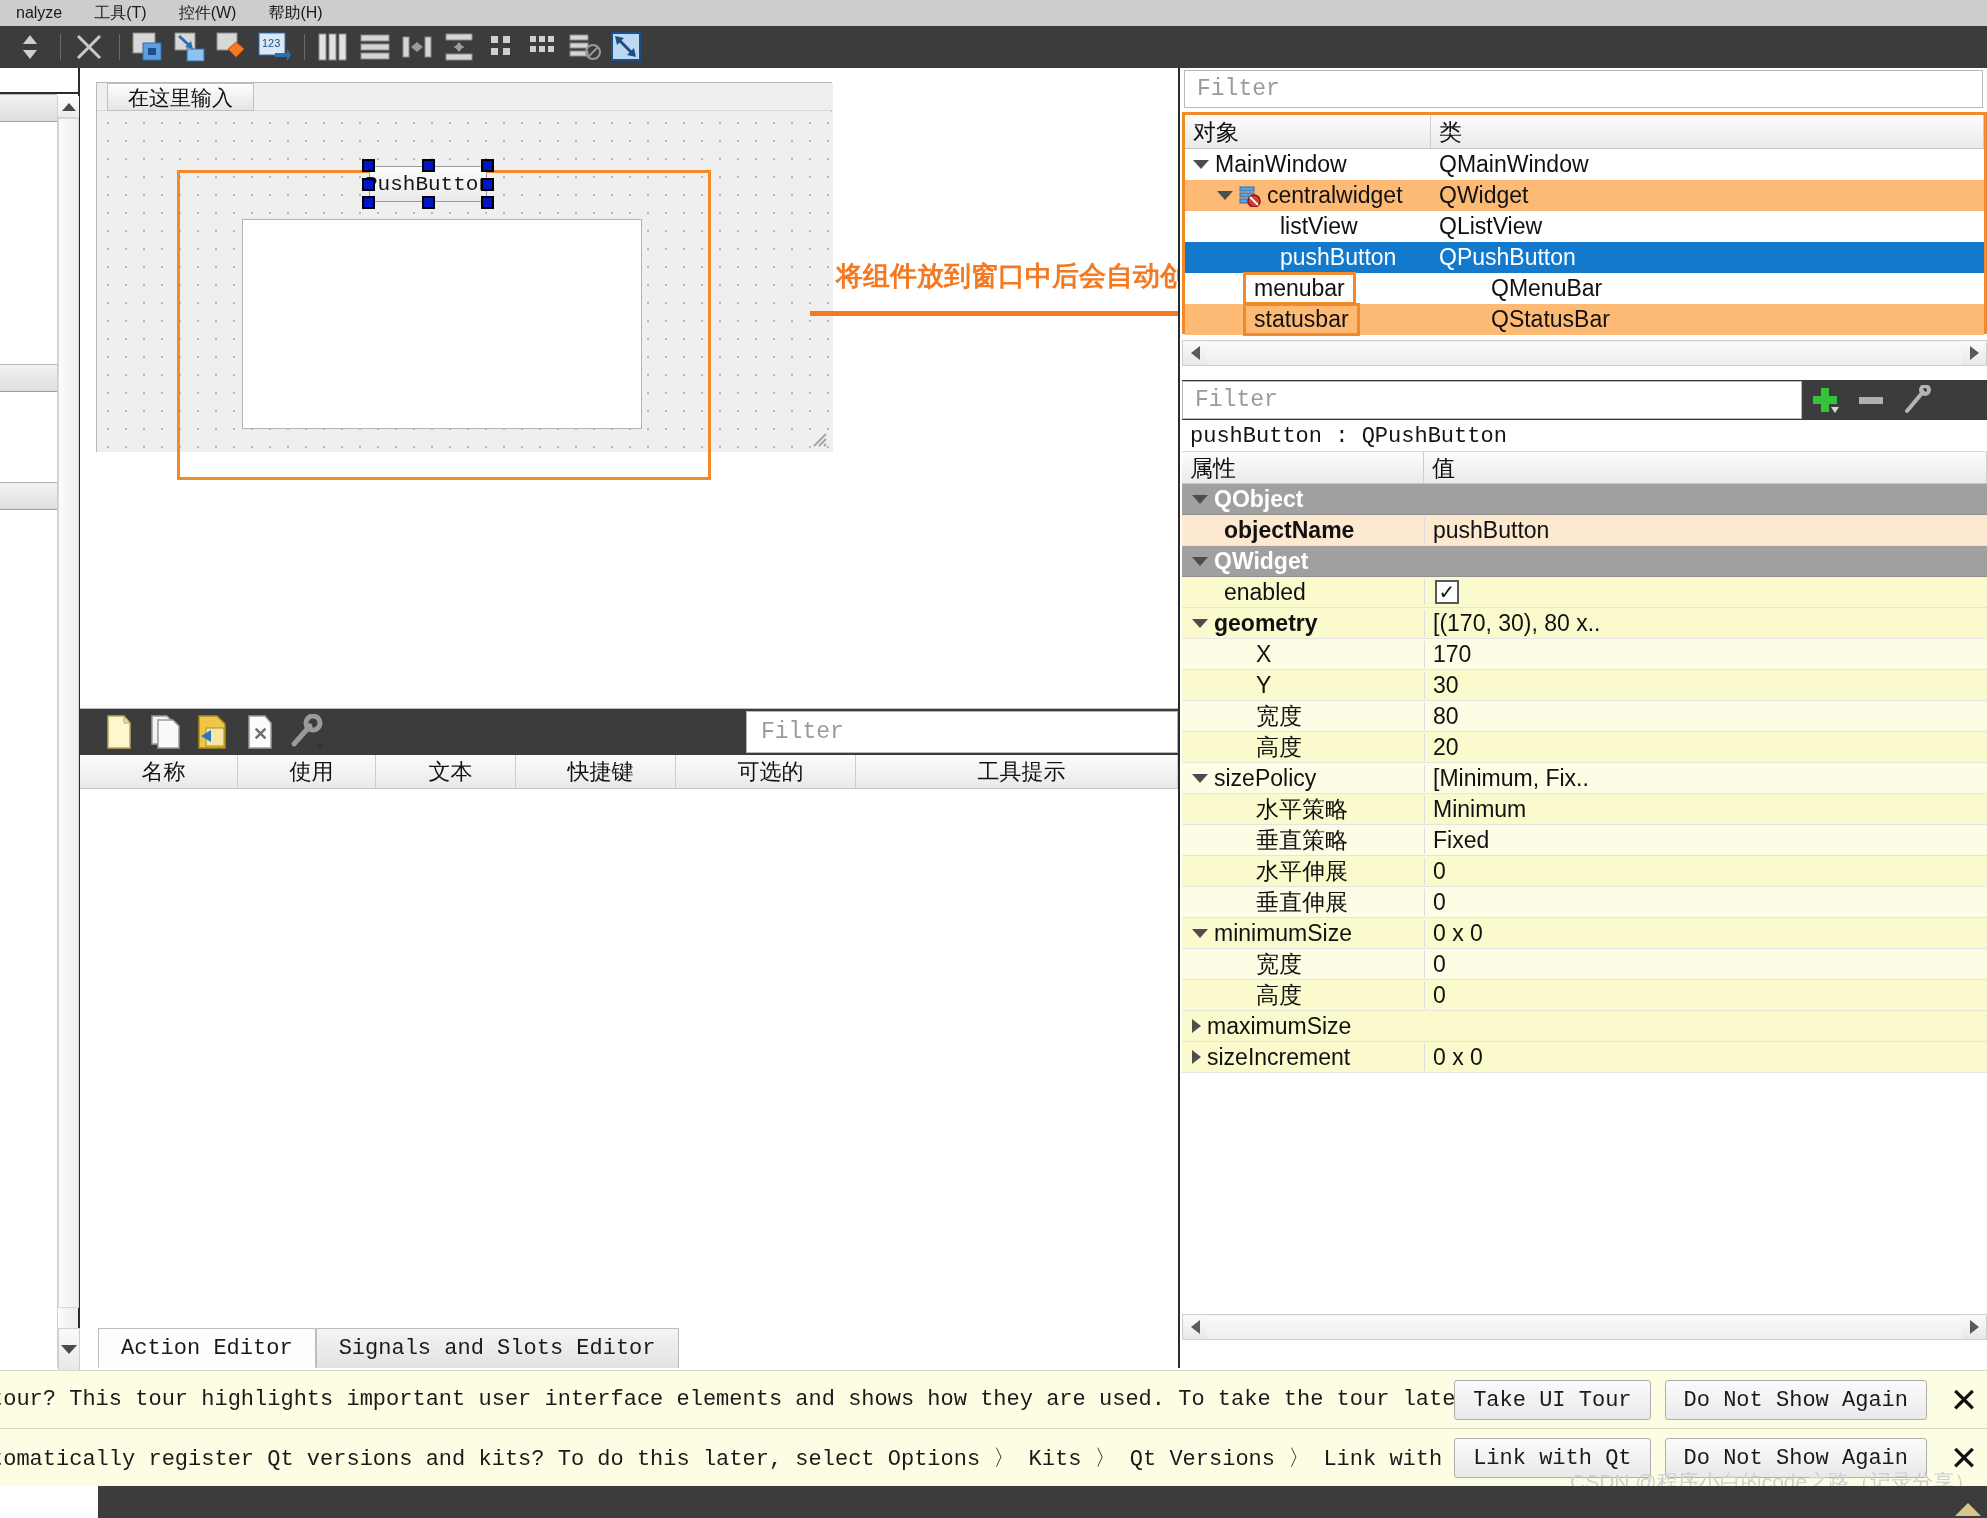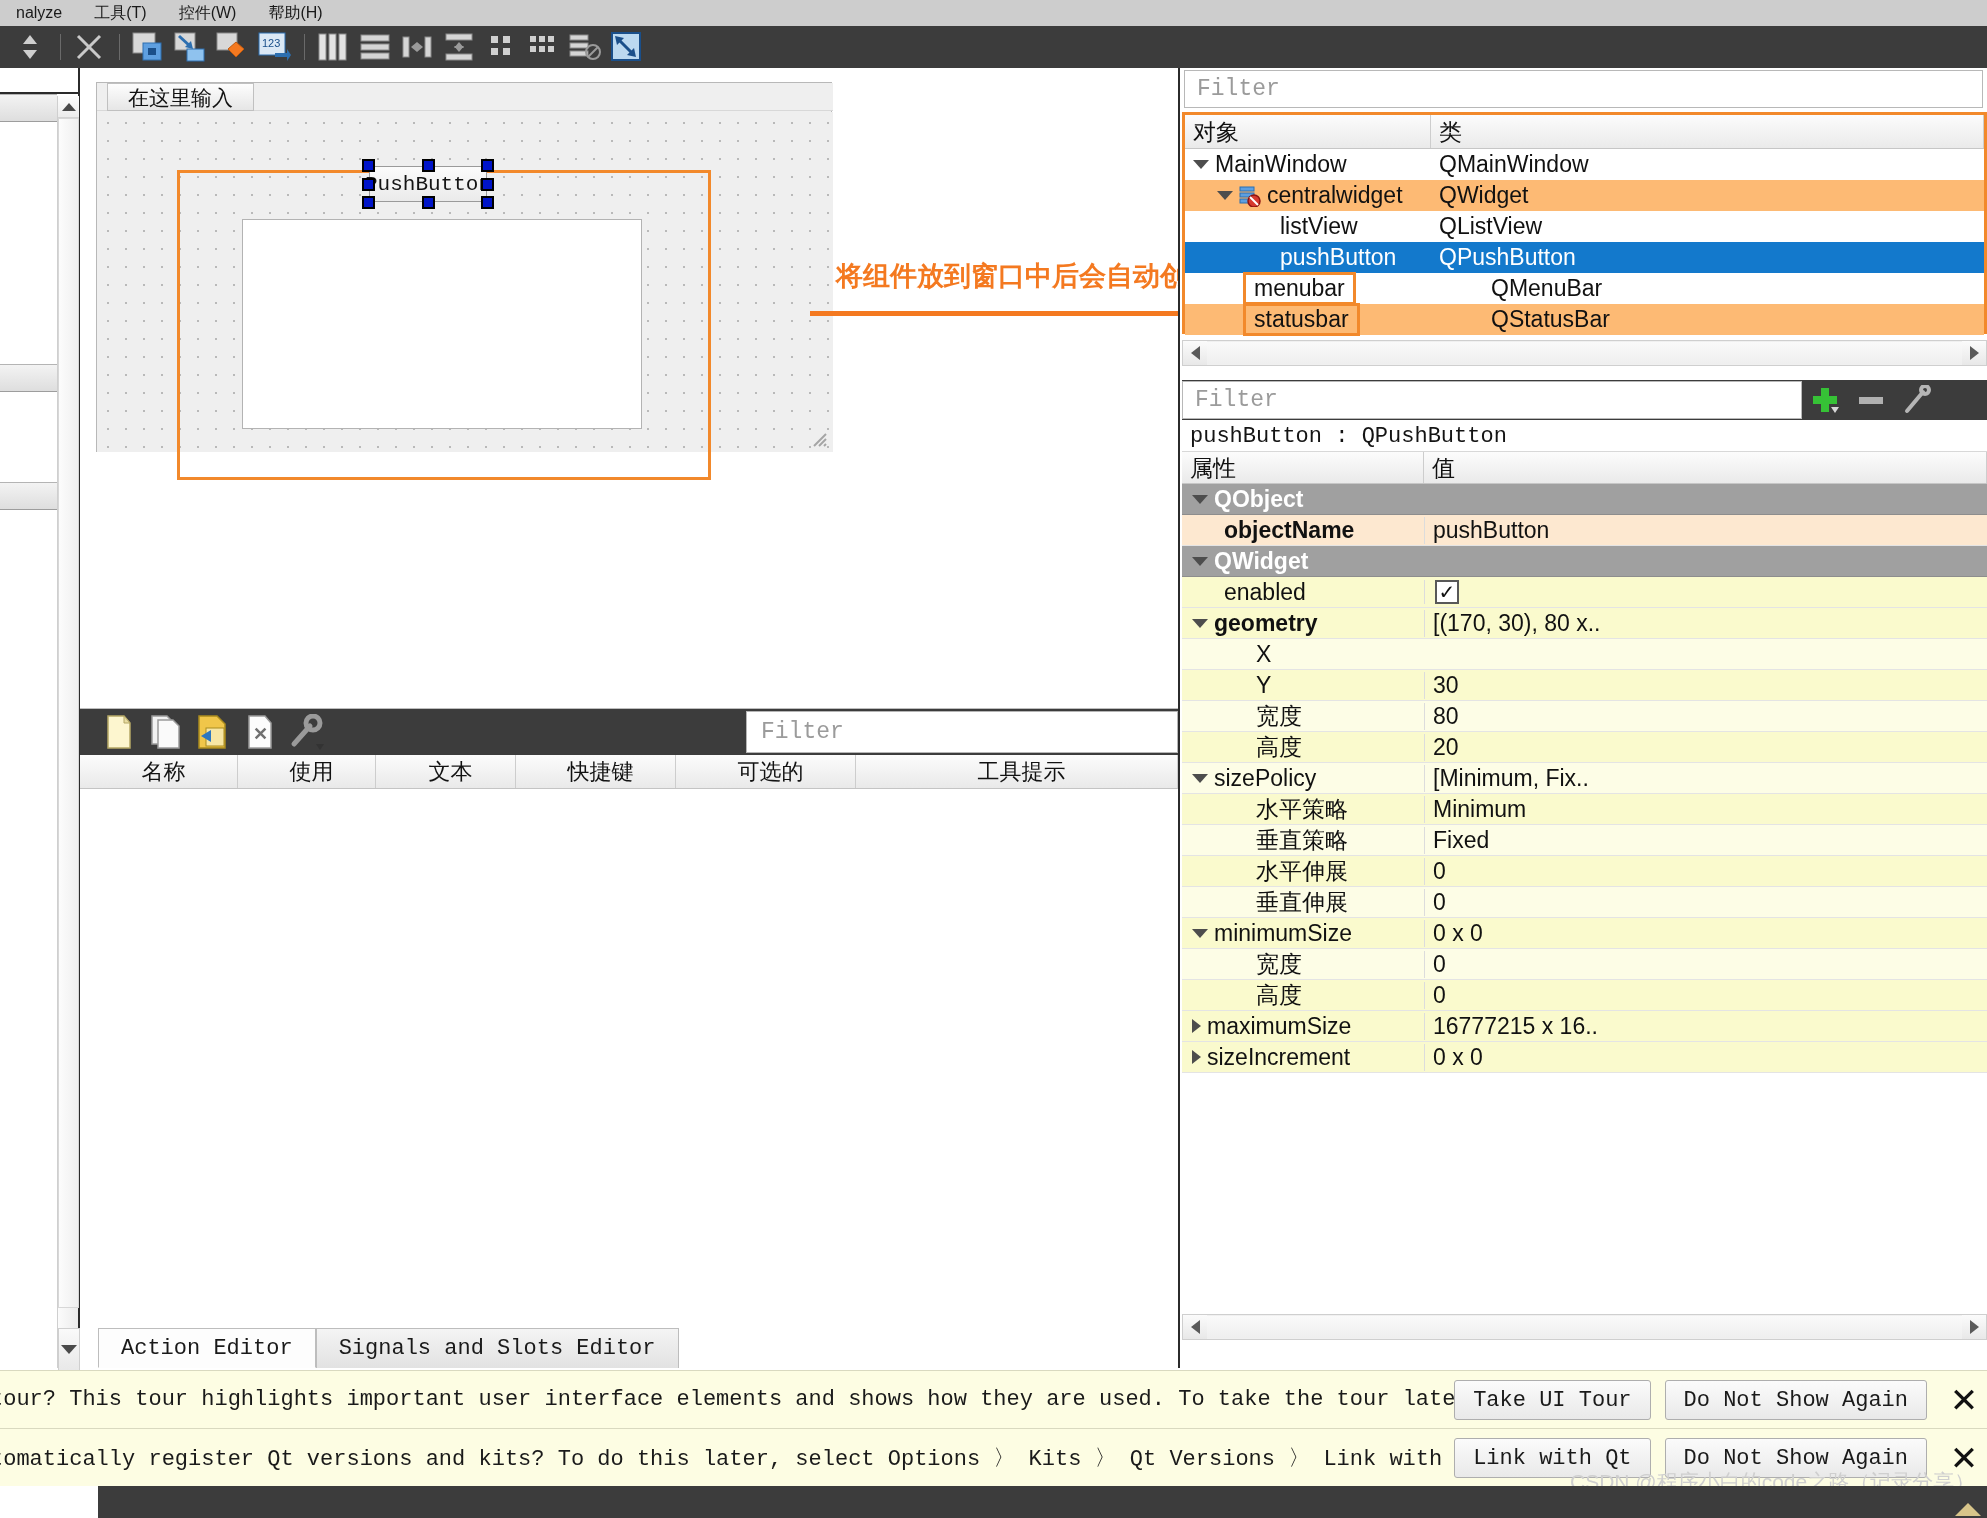--- a/index.html
+++ b/index.html
@@ -691,20 +691,21 @@
           <div class="caret"></div>
           <span>geometry</span>
         </div>
       <div class="pval">[(170, 30), 80 x..</div>
     </div>
 
     <div class="prow y2">
       <div class="pname ind2">
           <span>X</span>
         </div>
+      <div class="pval">170</div>
     </div>
 
     <div class="prow y1">
       <div class="pname ind2">
           <span>Y</span>
         </div>
       <div class="pval">30</div>
     </div>
 
     <div class="prow y2">
@@ -777,21 +778,20 @@
           <span>高度</span>
         </div>
       <div class="pval">0</div>
     </div>
 
     <div class="prow y1">
       <div class="pname ind0">
           <div class="caret right"></div>
           <span>maximumSize</span>
         </div>
-      <div class="pval">16777215 x 16..</div>
     </div>
 
     <div class="prow y1">
       <div class="pname ind0">
           <div class="caret right"></div>
           <span>sizeIncrement</span>
         </div>
       <div class="pval">0 x 0</div>
     </div>
 

